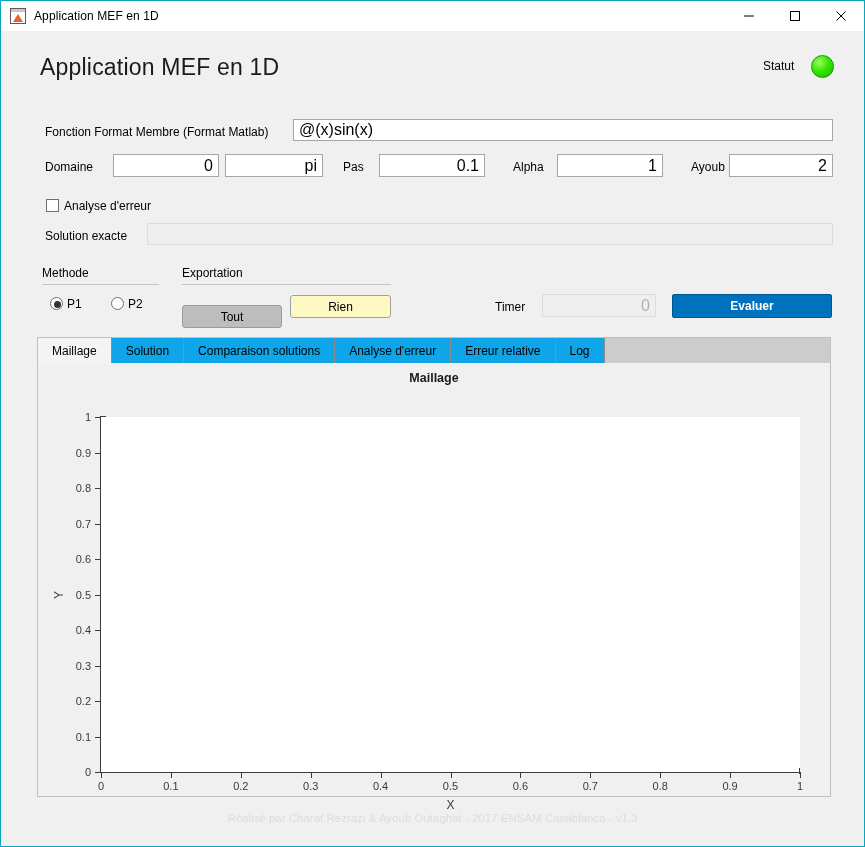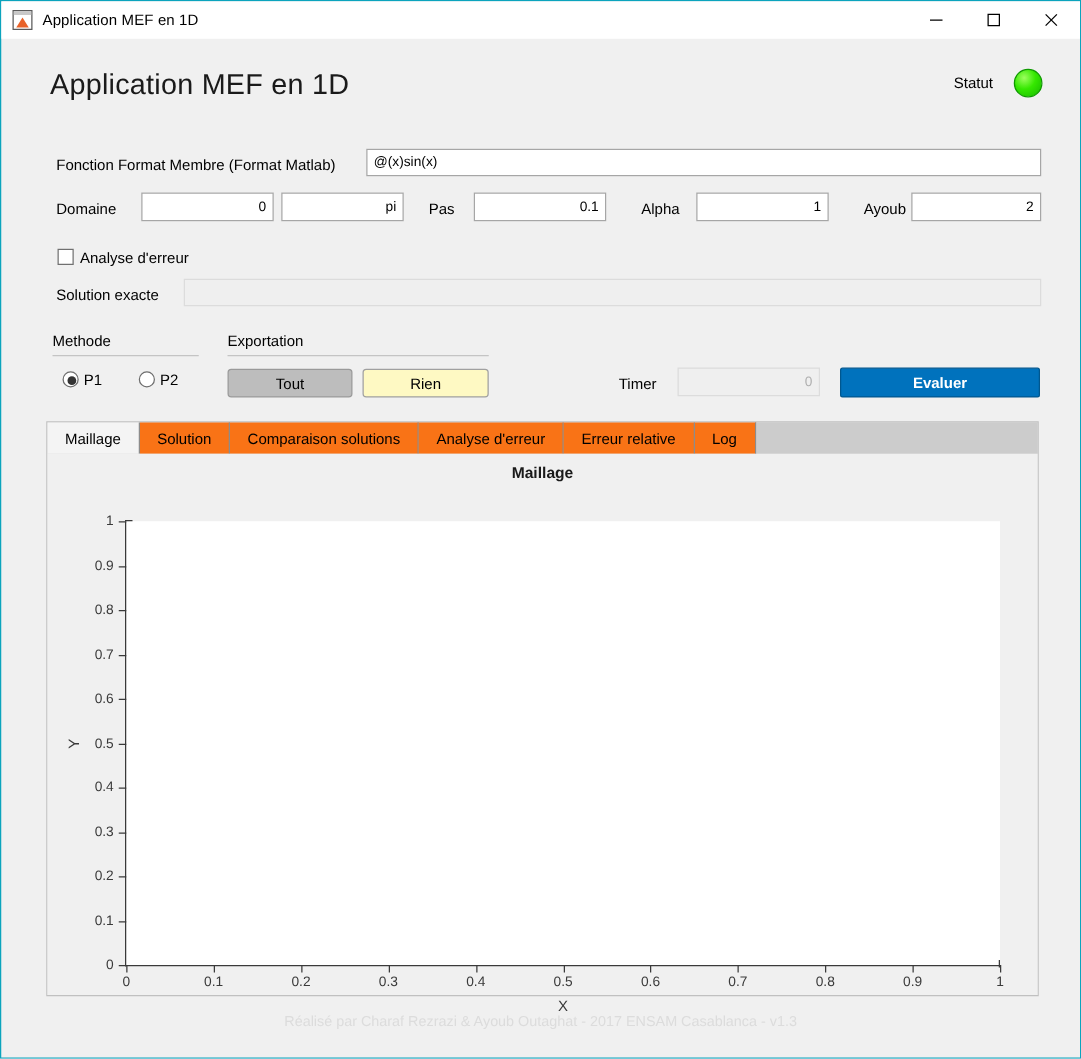--- a/index.html
+++ b/index.html
@@ -83,21 +83,21 @@
     position: absolute;
     font-size: 12px; color: #000000;
     white-space: nowrap;
   }
   .lbl.dis { color: #000000; }
 
   .fld {
     position: absolute;
     background: #ffffff;
     border: 1px solid #a6a6a6;
-    font-size: 11px;
+    font-size: 16px;
     color: #000;
     font-family: "Liberation Sans", sans-serif;
     padding: 0 5px;
     outline: none;
   }
   .fld.num { text-align: right; }
   .fld.dis {
     background: #efefef;
     border: 1px solid #dcdcdc;
     color: #b0b0b0;
@@ -169,21 +169,21 @@
     width: 792px; height: 25px;
     background: #cccccc;
     display: flex;
     align-items: stretch;
   }
   .tab {
     height: 25px;
     display: flex; align-items: center;
     padding: 0 14px;
     font-size: 12px; color: #000;
-    background: #f97316;
+    background: #0ea5e9;
     border-right: 1px solid #8c8c8c;
     white-space: nowrap;
   }
   .tab.active {
     background: #f4f4f4;
     border-right: 1px solid #8c8c8c;
   }
   .tabfill { flex: 1 1 auto; background: #cccccc; }
 
   
@@ -323,21 +323,21 @@
 
   <div class="radio on" style="left:49px; top:296px;"></div>
   <div class="lbl" style="left:66px; top:296px;">P1</div>
 
   <div class="radio" style="left:110px; top:296px;"></div>
   <div class="lbl" style="left:127px; top:296px;">P2</div>
 
   <div class="lbl" style="left:181px; top:265px;">Exportation</div>
   <div class="grp-line" style="left:181px; top:283px; width:209px;"></div>
 
-  <div class="btn pressed" style="left:181px; top:294px; width:100px; height:23px;">Tout</div>
+  <div class="btn pressed" style="left:181px; top:304px; width:100px; height:23px;">Tout</div>
   <div class="btn" style="left:289px; top:294px; width:101px; height:23px;">Rien</div>
 
   <div class="lbl dis" style="left:494px; top:299px;">Timer</div>
   <input class="fld num dis" style="left: 541px; top: 293px; width: 114px; height: 23px;" disabled="" value="0">
 
   <div class="btn primary" style="left:671px; top:293px; width:160px; height:24px;">Evaluer</div>
 
   <div class="tabpanel">
     <div class="tabstrip">
       <div class="tab active">Maillage</div>

